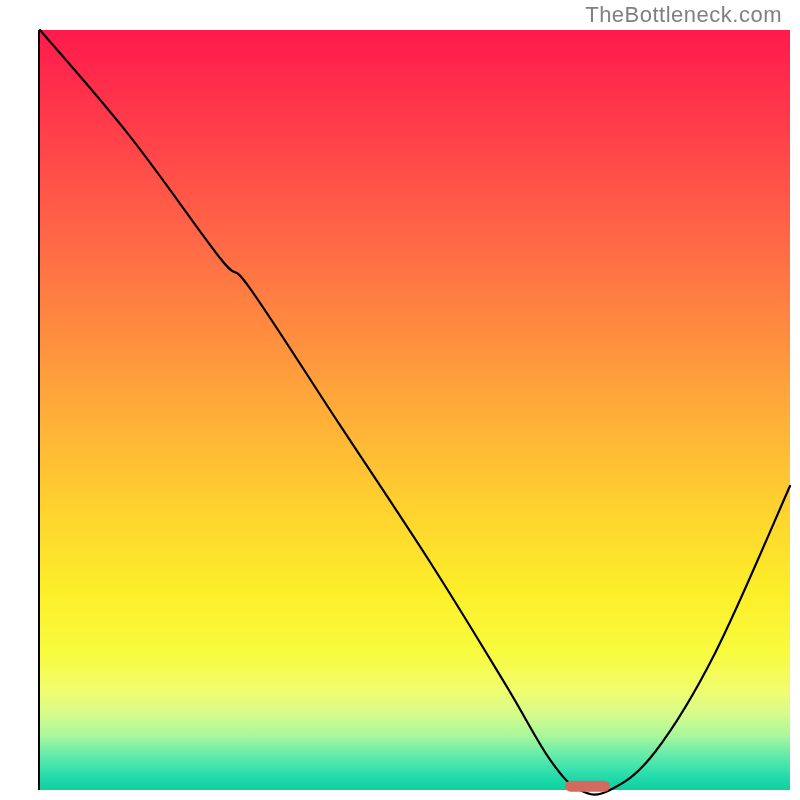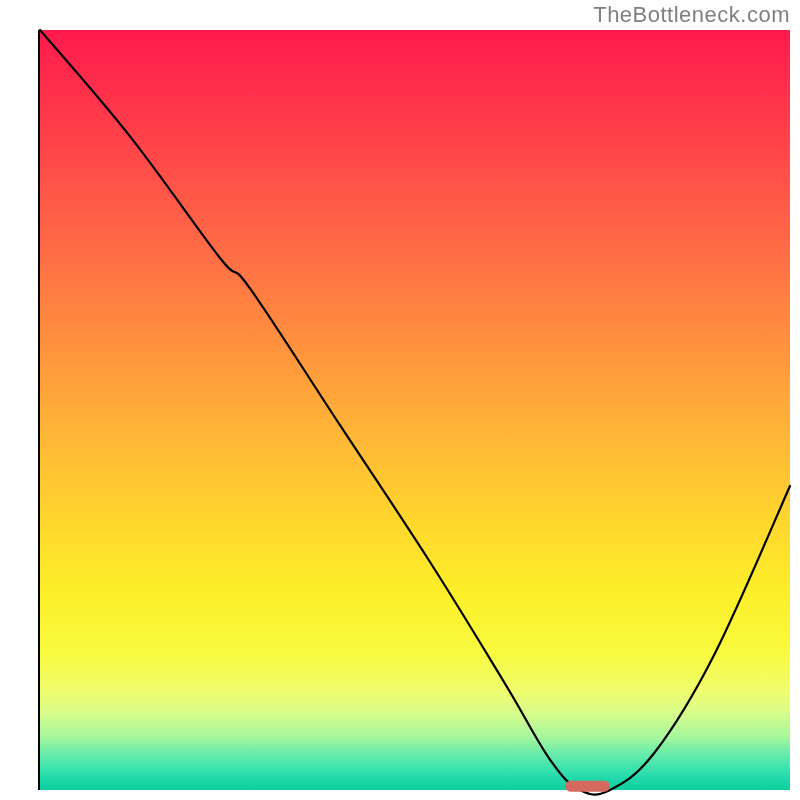--- a/index.html
+++ b/index.html
@@ -12,21 +12,21 @@
     font-family: Arial, Helvetica, sans-serif;
   }
   .stage {
     position: relative;
     width: 800px;
     height: 800px;
   }
   .watermark {
     position: absolute;
     top: 2px;
-    right: 10px;
+    right: 18px;
     color: #808080;
     font-size: 22px;
     font-weight: 500;
     letter-spacing: 0.5px;
     z-index: 10;
   }
   .inner {
     position: absolute;
     left: 40px;
     top: 30px;

